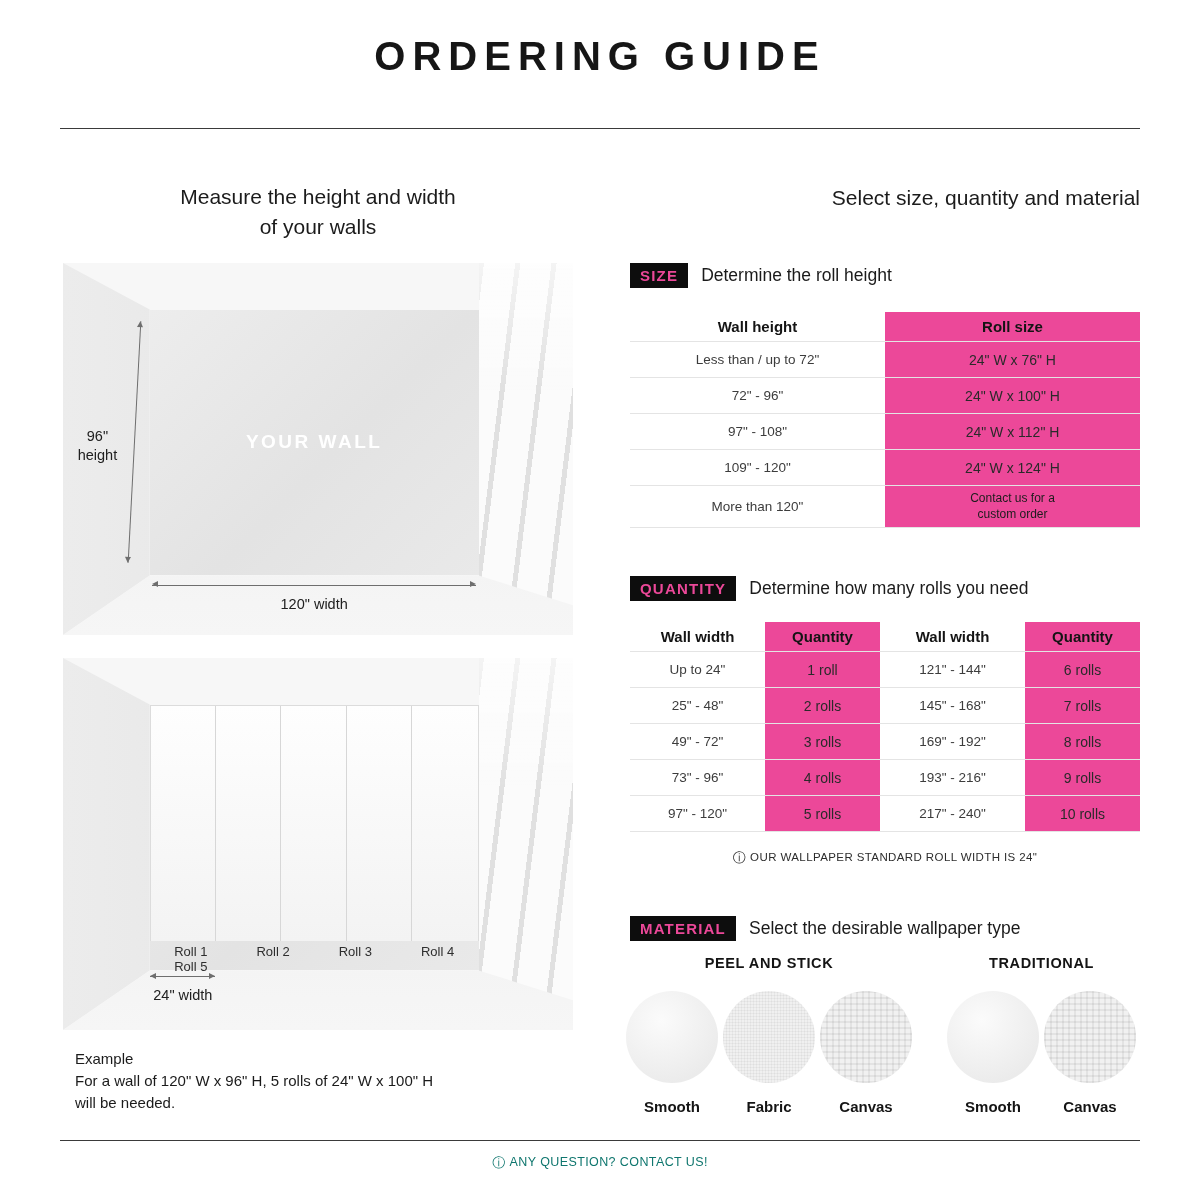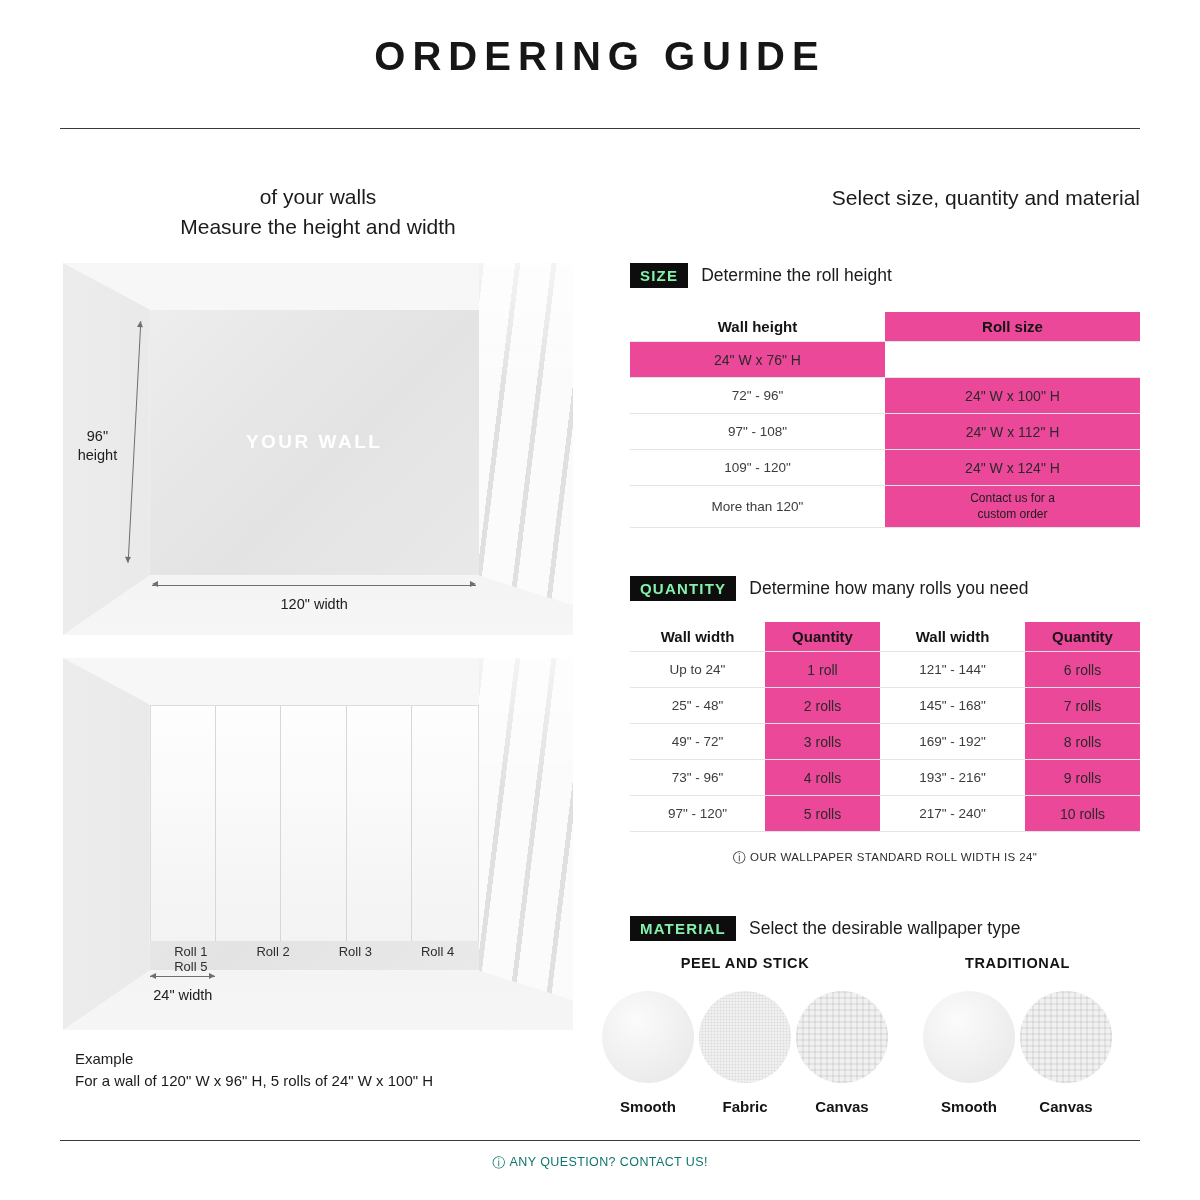--- a/index.html
+++ b/index.html
@@ -59,21 +59,21 @@
   .width-label { position:absolute; left:17%; top:89.5%; width:64.5%; text-align:center; font-size:14.5px; color:#202020; }
   .width24-arrow { left:17%; top:85.5%; width:12.9%; }
   .width24-label { position:absolute; left:8%; top:88.5%; width:31%; text-align:center; font-size:14.5px; color:#202020; }
 
   
   .example { position:absolute; left:75px; top:1048px; width:490px; font-size:15px; line-height:1.45; color:#1b1b1b; }
 
   
   .section-head { position:absolute; left:630px; display:flex; align-items:center; gap:13px; }
   #size-head { top:263px; } #quantity-head { top:576px; } #material-head { top:916px; }
-  .badge { background:#0d0d0d; color:#86efac; font-weight:700; font-size:15px; letter-spacing:1.2px; padding:4px 10px; }
+  .badge { background:#0d0d0d; color:#ec4899; font-weight:700; font-size:15px; letter-spacing:1.2px; padding:4px 10px; }
   .section-sub { font-size:17.5px; color:#1b1b1b; }
 
   
   .size-table { position:absolute; left:630px; top:312px; width:510px; }
   .t-row { display:grid; grid-template-columns:255px 255px; border-bottom:1px solid #e4e4e4; min-height:36px; }
   .qty-table { position:absolute; left:630px; top:622px; width:510px; }
   .q-row { display:grid; grid-template-columns:135px 115px 145px 115px; border-bottom:1px solid #e4e4e4; min-height:36px; }
   .t-head { min-height:30px; }
   .t-head > div { font-weight:700; font-size:15px; color:#141414; }
   .t-row > div, .q-row > div { display:flex; align-items:center; justify-content:center; padding:3px 6px; text-align:center; }
@@ -82,21 +82,21 @@
   .val { font-size:14px; color:#2a2a2a; }
   .tall { min-height:42px; }
   .wrap-sm { font-size:12px; line-height:1.3; }
   .narrow { display:inline-block; max-width:112px; text-align:center; }
 
   .roll-note { position:absolute; left:630px; top:849px; width:510px; text-align:center;
     font-size:11.5px; letter-spacing:.4px; color:#2d2d2d; }
   .info-i { font-size:13px; margin-right:4px; vertical-align:-1px; }
 
   
-  .material-groups { position:absolute; left:602px; top:955px; width:510px; display:flex; justify-content:space-between; }
+  .material-groups { position:absolute; left:626px; top:955px; width:510px; display:flex; justify-content:space-between; }
   .mat-group.g1 { width:286px; } .mat-group.g2 { width:189px; }
   .group-title { text-align:center; font-size:14.5px; font-weight:700; letter-spacing:.6px; margin-bottom:20px; color:#141414; }
   .swatches { display:flex; gap:5px; }
   .swatch { width:92px; }
   .circle { width:92px; height:92px; border-radius:50%; }
   .tex-smooth { background:radial-gradient(circle at 38% 32%, #fbfbfb, #ebebeb 75%); }
   .tex-fabric { background:repeating-linear-gradient(0deg, rgba(0,0,0,0.04) 0 1px, transparent 1px 3px),
     repeating-linear-gradient(90deg, rgba(0,0,0,0.04) 0 1px, transparent 1px 3px), #f0f0f0; }
   .tex-canvas { background:repeating-linear-gradient(0deg, rgba(0,0,0,0.06) 0 2px, transparent 2px 6px),
     repeating-linear-gradient(90deg, rgba(0,0,0,0.06) 0 2px, transparent 2px 6px), #f1f1f1; }
@@ -109,22 +109,22 @@
 </style>
 </head>
 <body>
 
 <div class="canvas">
 
   <div class="page-title">ORDERING GUIDE</div>
   <div class="title-rule"></div>
 
   <div class="left-heading">
+    <div>Measure the height and width</div>
     <div>of your walls</div>
-    <div>Measure the height and width</div>
   </div>
 
   <div class="room" id="room1">
     <div class="window"></div>
     <div class="wall-left"></div>
     <div class="wall-back"></div>
     <div class="floor"></div>
     <div class="your-wall">YOUR WALL</div>
     <div class="arrow-v height-arrow"></div>
     <div class="height-label">
@@ -154,35 +154,37 @@
       <span>Roll 4</span>
       <span>Roll 5</span>
     </div>
     <div class="arrow-h width24-arrow"></div>
     <div class="width24-label">24" width</div>
   </div>
 
   <div class="example">
     <div>Example</div>
     <div>For a wall of 120" W x 96" H, 5 rolls of 24" W x 100" H</div>
+    <div>will be needed.</div>
   </div>
 
   <div class="right-heading">Select size, quantity and material</div>
 
   <div class="section-head" id="size-head">
     <span class="badge">SIZE</span>
     <span class="section-sub">Determine the roll height</span>
   </div>
 
   <div class="size-table">
     <div class="t-row t-head">
       <div>Wall height</div>
       <div class="col-gray">Roll size</div>
     </div>
     <div class="t-row">
+      <div class="wl">Less than / up to 72"</div>
       <div class="col-gray val">24" W x 76" H</div>
     </div>
     <div class="t-row">
       <div class="wl">72" - 96"</div>
       <div class="col-gray val">24" W x 100" H</div>
     </div>
     <div class="t-row">
       <div class="wl">97" - 108"</div>
       <div class="col-gray val">24" W x 112" H</div>
     </div>

